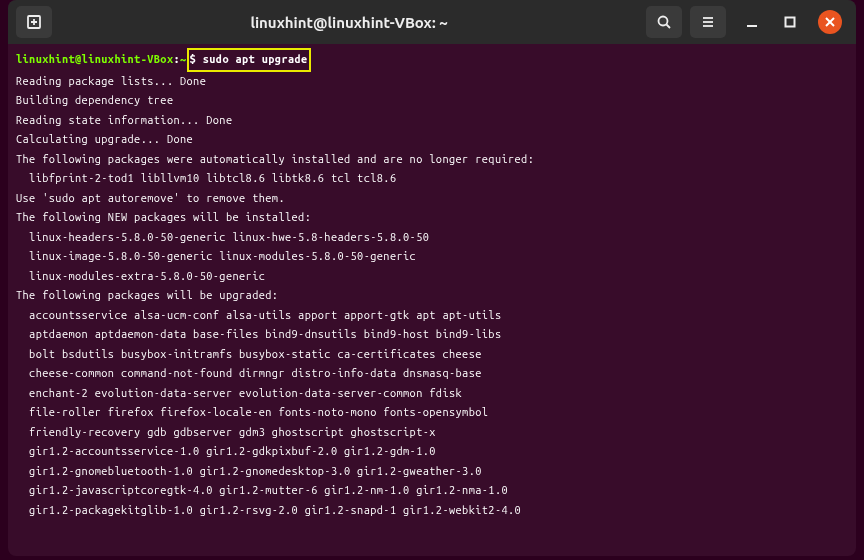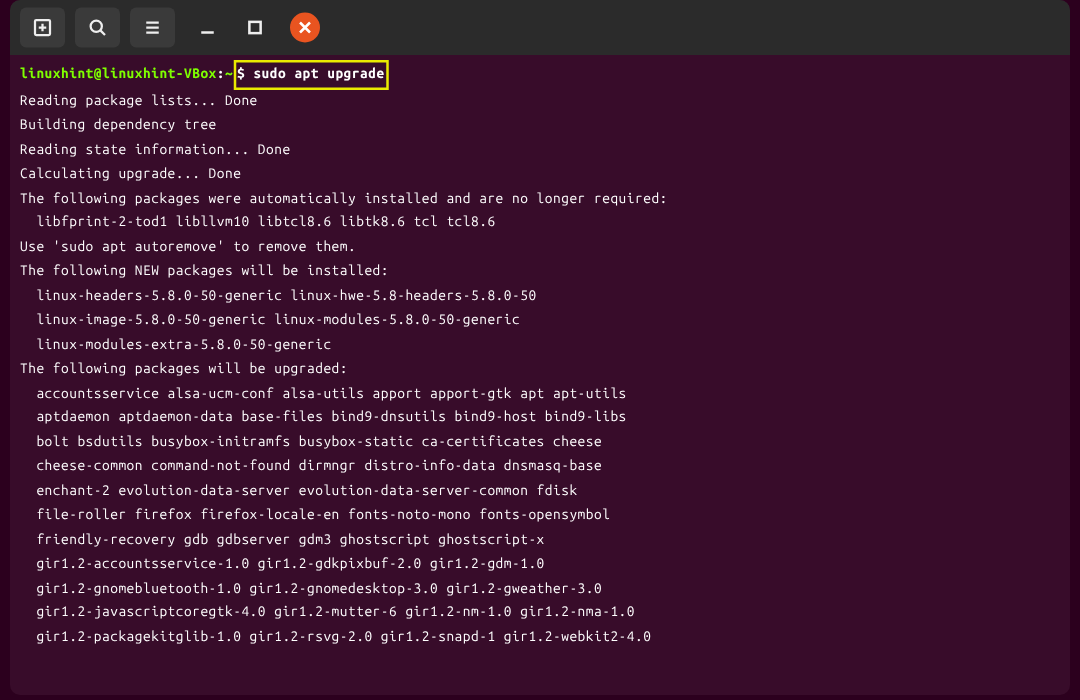--- a/index.html
+++ b/index.html
@@ -127,20 +127,21 @@
 
 <div class="window">
   <div class="titlebar">
     <div class="tb-btn">
       <svg viewBox="0 0 16 16">
           <rect x="2" y="2" width="12" height="12" rx="1"></rect>
           <line x1="8" y1="5" x2="8" y2="11"></line>
           <line x1="5" y1="8" x2="11" y2="8"></line>
         </svg>
     </div>
+    <div class="title">linuxhint@linuxhint-VBox: ~</div>
     <div class="tb-btn">
       <svg viewBox="0 0 16 16">
           <circle cx="7" cy="7" r="4.5"></circle>
           <line x1="10.5" y1="10.5" x2="14" y2="14"></line>
         </svg>
     </div>
     <div class="tb-btn">
       <svg viewBox="0 0 16 16">
           <line x1="3" y1="4" x2="13" y2="4"></line>
           <line x1="3" y1="8" x2="13" y2="8"></line>

